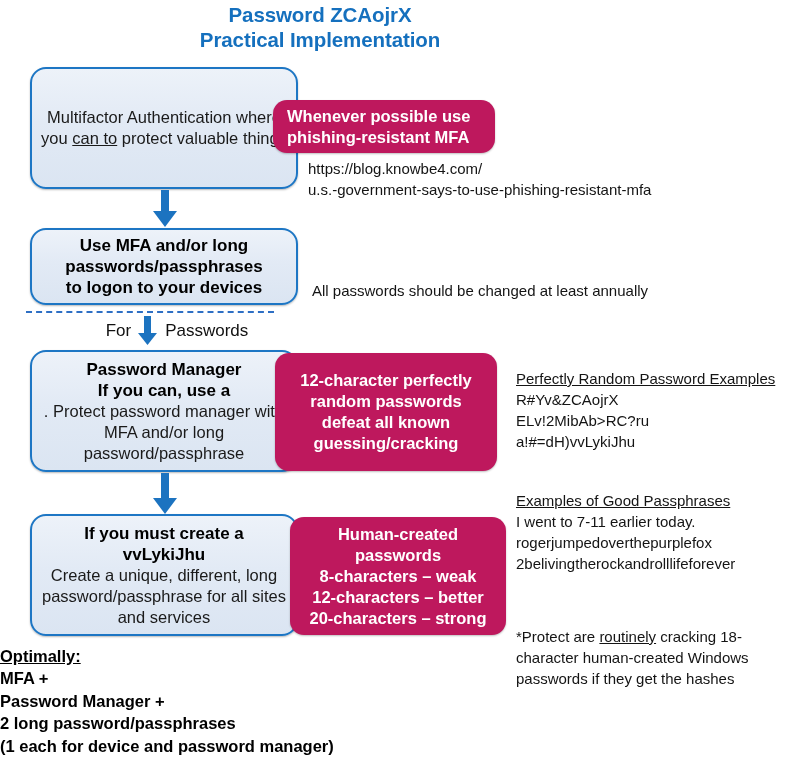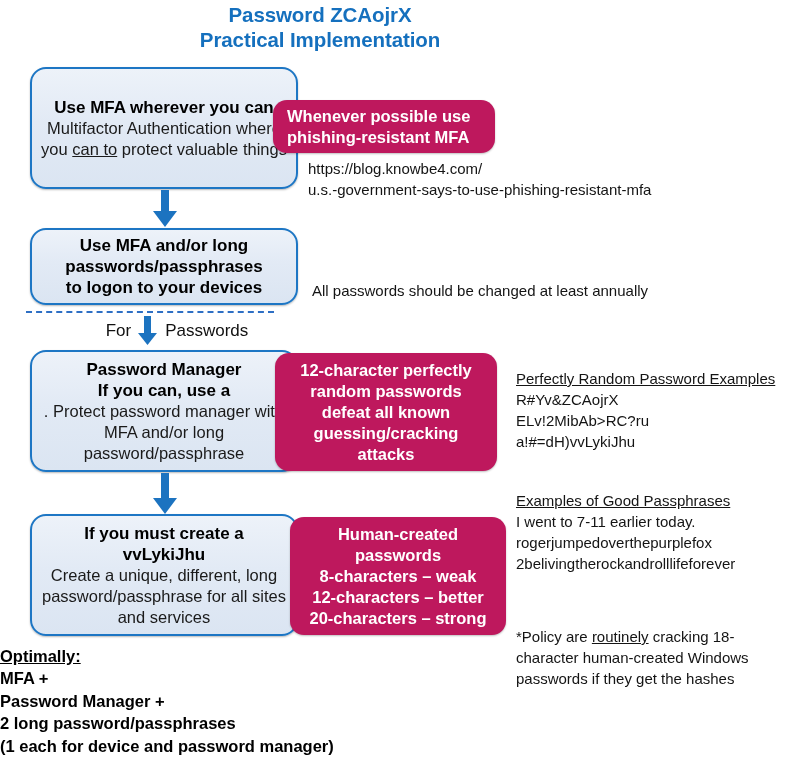--- a/index.html
+++ b/index.html
@@ -67,21 +67,20 @@
 </head>
 <body>
 
 <div class="abs" id="title">
   <div>Password ZCAojrX</div>
   <div>Practical Implementation</div>
 </div>
 
 <div class="abs lightbox" style="left:30px;top:67px;width:268px;height:122px;">
   <div class="inner">
-    <div class="lb-head">Use MFA wherever you can</div>
     <div class="lb-body"><span>Multifactor Authentication where you </span><span class="u-word">can to</span><span> protect valuable things</span></div>
   </div>
 </div>
 
 <div class="abs bluebox" style="left:273px;top:100px;width:222px;height:53px;font-size:16.5px;line-height:20.5px;">
   <div class="inner" style="text-align:left;padding-left:14px;">
     <div>Whenever possible use</div>
     <div>phishing-resistant MFA</div>
   </div>
 </div>
@@ -128,21 +127,20 @@
     <div class="lb-body">. Protect password manager with MFA and/or long password/passphrase</div>
   </div>
 </div>
 
 <div class="abs bluebox" style="left:275px;top:353px;width:222px;height:118px;font-size:16.5px;line-height:21px;">
   <div class="inner">
     <div>12-character perfectly</div>
     <div>random passwords</div>
     <div>defeat all known</div>
     <div>guessing/cracking</div>
-    <div>attacks</div>
   </div>
 </div>
 
 <div class="abs note" style="left:516px;top:368px;width:280px;">
   <div class="hdr-u">Perfectly Random Password Examples</div>
   <div>R#Yv&amp;ZCAojrX</div>
   <div>ELv!2MibAb&gt;RC?ru</div>
   <div>a!#=dH)vvLykiJhu</div>
 </div>
 
@@ -171,21 +169,21 @@
   </div>
 </div>
 
 <div class="abs note" style="left:516px;top:490px;width:285px;">
   <div class="hdr-u">Examples of Good Passphrases</div>
   <div>I went to 7-11 earlier today.</div>
   <div>rogerjumpedoverthepurplefox</div>
   <div>2belivingtherockandrolllifeforever</div>
 </div>
 
-<div class="abs note" style="left:516px;top:626px;width:264px;"><span>*Policy are </span><span class="u">routinely</span><span> cracking 18-character human-created Windows passwords if they get the hashes</span></div>
+<div class="abs note" style="left:516px;top:626px;width:264px;"><span>*Protect are </span><span class="u">routinely</span><span> cracking 18-character human-created Windows passwords if they get the hashes</span></div>
 
 <div class="abs" id="summary">
   <div class="u">Optimally:</div>
   <div>MFA +</div>
   <div>Password Manager  +</div>
   <div>2 long password/passphrases</div>
   <div>(1 each for device and password manager)</div>
 </div>
 
 </body></html>

